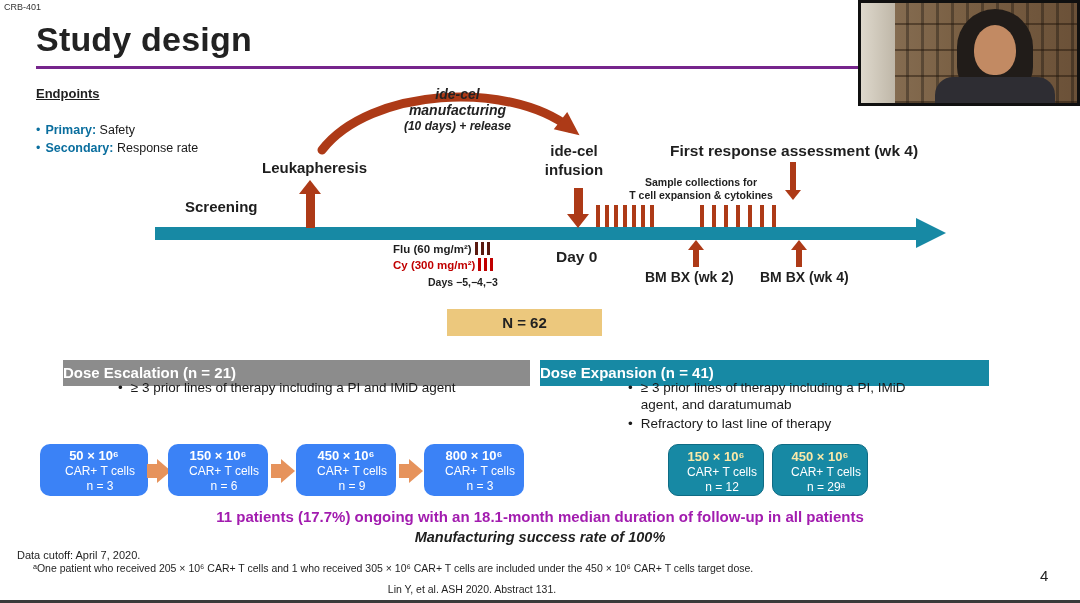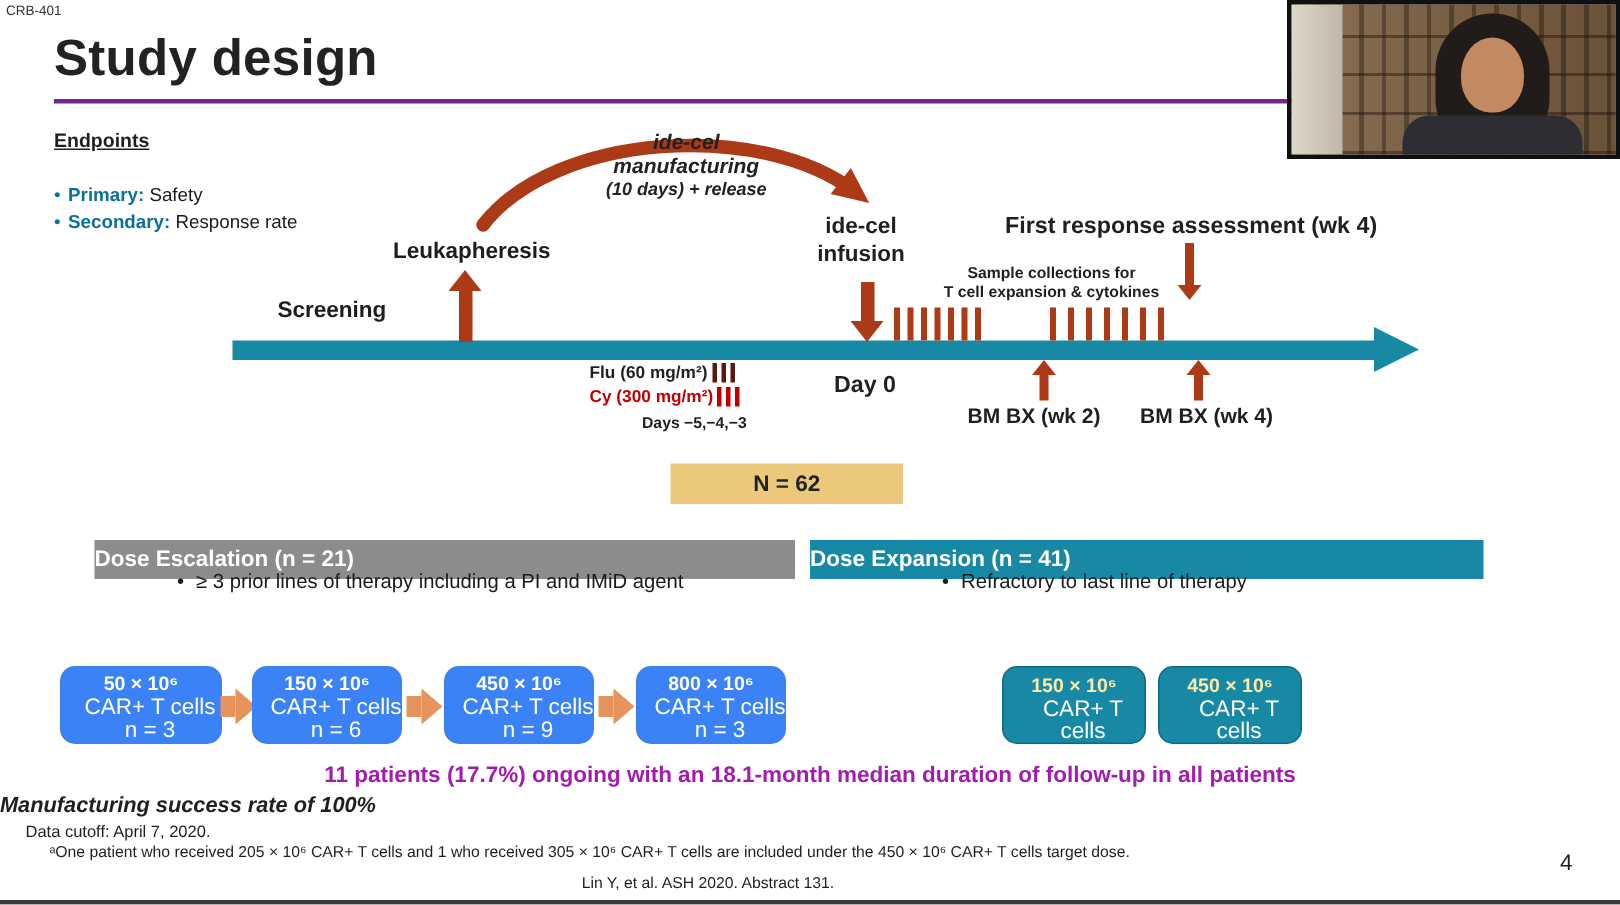--- a/index.html
+++ b/index.html
@@ -75,28 +75,28 @@
 
   .bullets { position:absolute; font-size:13.5px; line-height:17px; color:#1a1a1a; }
   .bullets .bi { display:flex; margin-bottom:2px; }
   .bullets .bi::before { content:"•"; margin-right:8px; }
 
   .dosebox { position:absolute; top:444px; height:52px; border-radius:10px; text-align:center; color:#fff; padding-top:4px; }
   .dosebox.gray { background:#3b82f6; }
   .dosebox.teal { background:#1789a4; border:1px solid #0e6b84; }
   .dosebox .d1 { font-size:13px; font-weight:700; line-height:16px; }
   .dosebox.teal .d1 { color:#fbe9a8; }
-  .dosebox .d2, .dosebox .d3 { font-size:15px; line-height:15px;padding-left:12px; }
+  .dosebox .d2, .dosebox .d3 { font-size:12px; line-height:15px;padding-left:12px; }
 
   .oarrow { position:absolute; top:459px; display:flex; align-items:center; }
   .oarrow .ob { width:10px; height:14px; background:#e6935c; }
   .oarrow .oh { width:0; height:0; border-top:12px solid transparent; border-bottom:12px solid transparent; border-left:14px solid #e6935c; }
 
   .summary { position:absolute; left:0; top:508px; width:1080px; text-align:center; font-size:15px; font-weight:600; color:#a21caf; }
-  .mfgsuccess { position:absolute; left:0; top:529px; width:1080px; font-size:14.5px; font-weight:700; font-style:italic; }
+  .mfgsuccess { position:absolute; left:0; top:529px; width:1080px; text-align:center; font-size:14.5px; font-weight:700; font-style:italic; }
   .cutoff { position:absolute; left:17px; top:549px; font-size:11px; }
   .footnote { position:absolute; left:33px; top:562px; width:1010px; font-size:10.5px; }
   .citation { position:absolute; left:0; top:583px; width:944px; text-align:center; font-size:10.5px; }
   .pagenum { position:absolute; left:1040px; top:567px; font-size:15px; }
   .bottom-edge { position:absolute; left:0; top:600px; width:1080px; height:3px; background:#3a3a3a; }
 </style>
 </head>
 <body>
 
 <div id="slide">
@@ -216,20 +216,23 @@
   <div class="bar esc">Dose Escalation (n = 21)</div>
   <div class="bar exp">Dose Expansion (n = 41)</div>
 
   <div class="bullets" style="left:118px; top:379px; width:345px;">
     <div class="bi">
         <span>≥ 3 prior lines of therapy including a PI and IMiD agent</span>
       </div>
   </div>
   <div class="bullets" style="left:628px; top:379px; width:305px;">
     <div class="bi">
+        <span>≥ 3 prior lines of therapy including a PI, IMiD agent, and daratumumab</span>
+      </div>
+    <div class="bi">
         <span>Refractory to last line of therapy</span>
       </div>
   </div>
 
   <div class="dosebox gray" style="left:40px; width:108px;">
     <div class="d1">50 × 10⁶</div>
     <div class="d2">CAR+ T cells</div>
     <div class="d3">n = 3</div>
   </div>
   <div class="oarrow" style="left:147px;">

